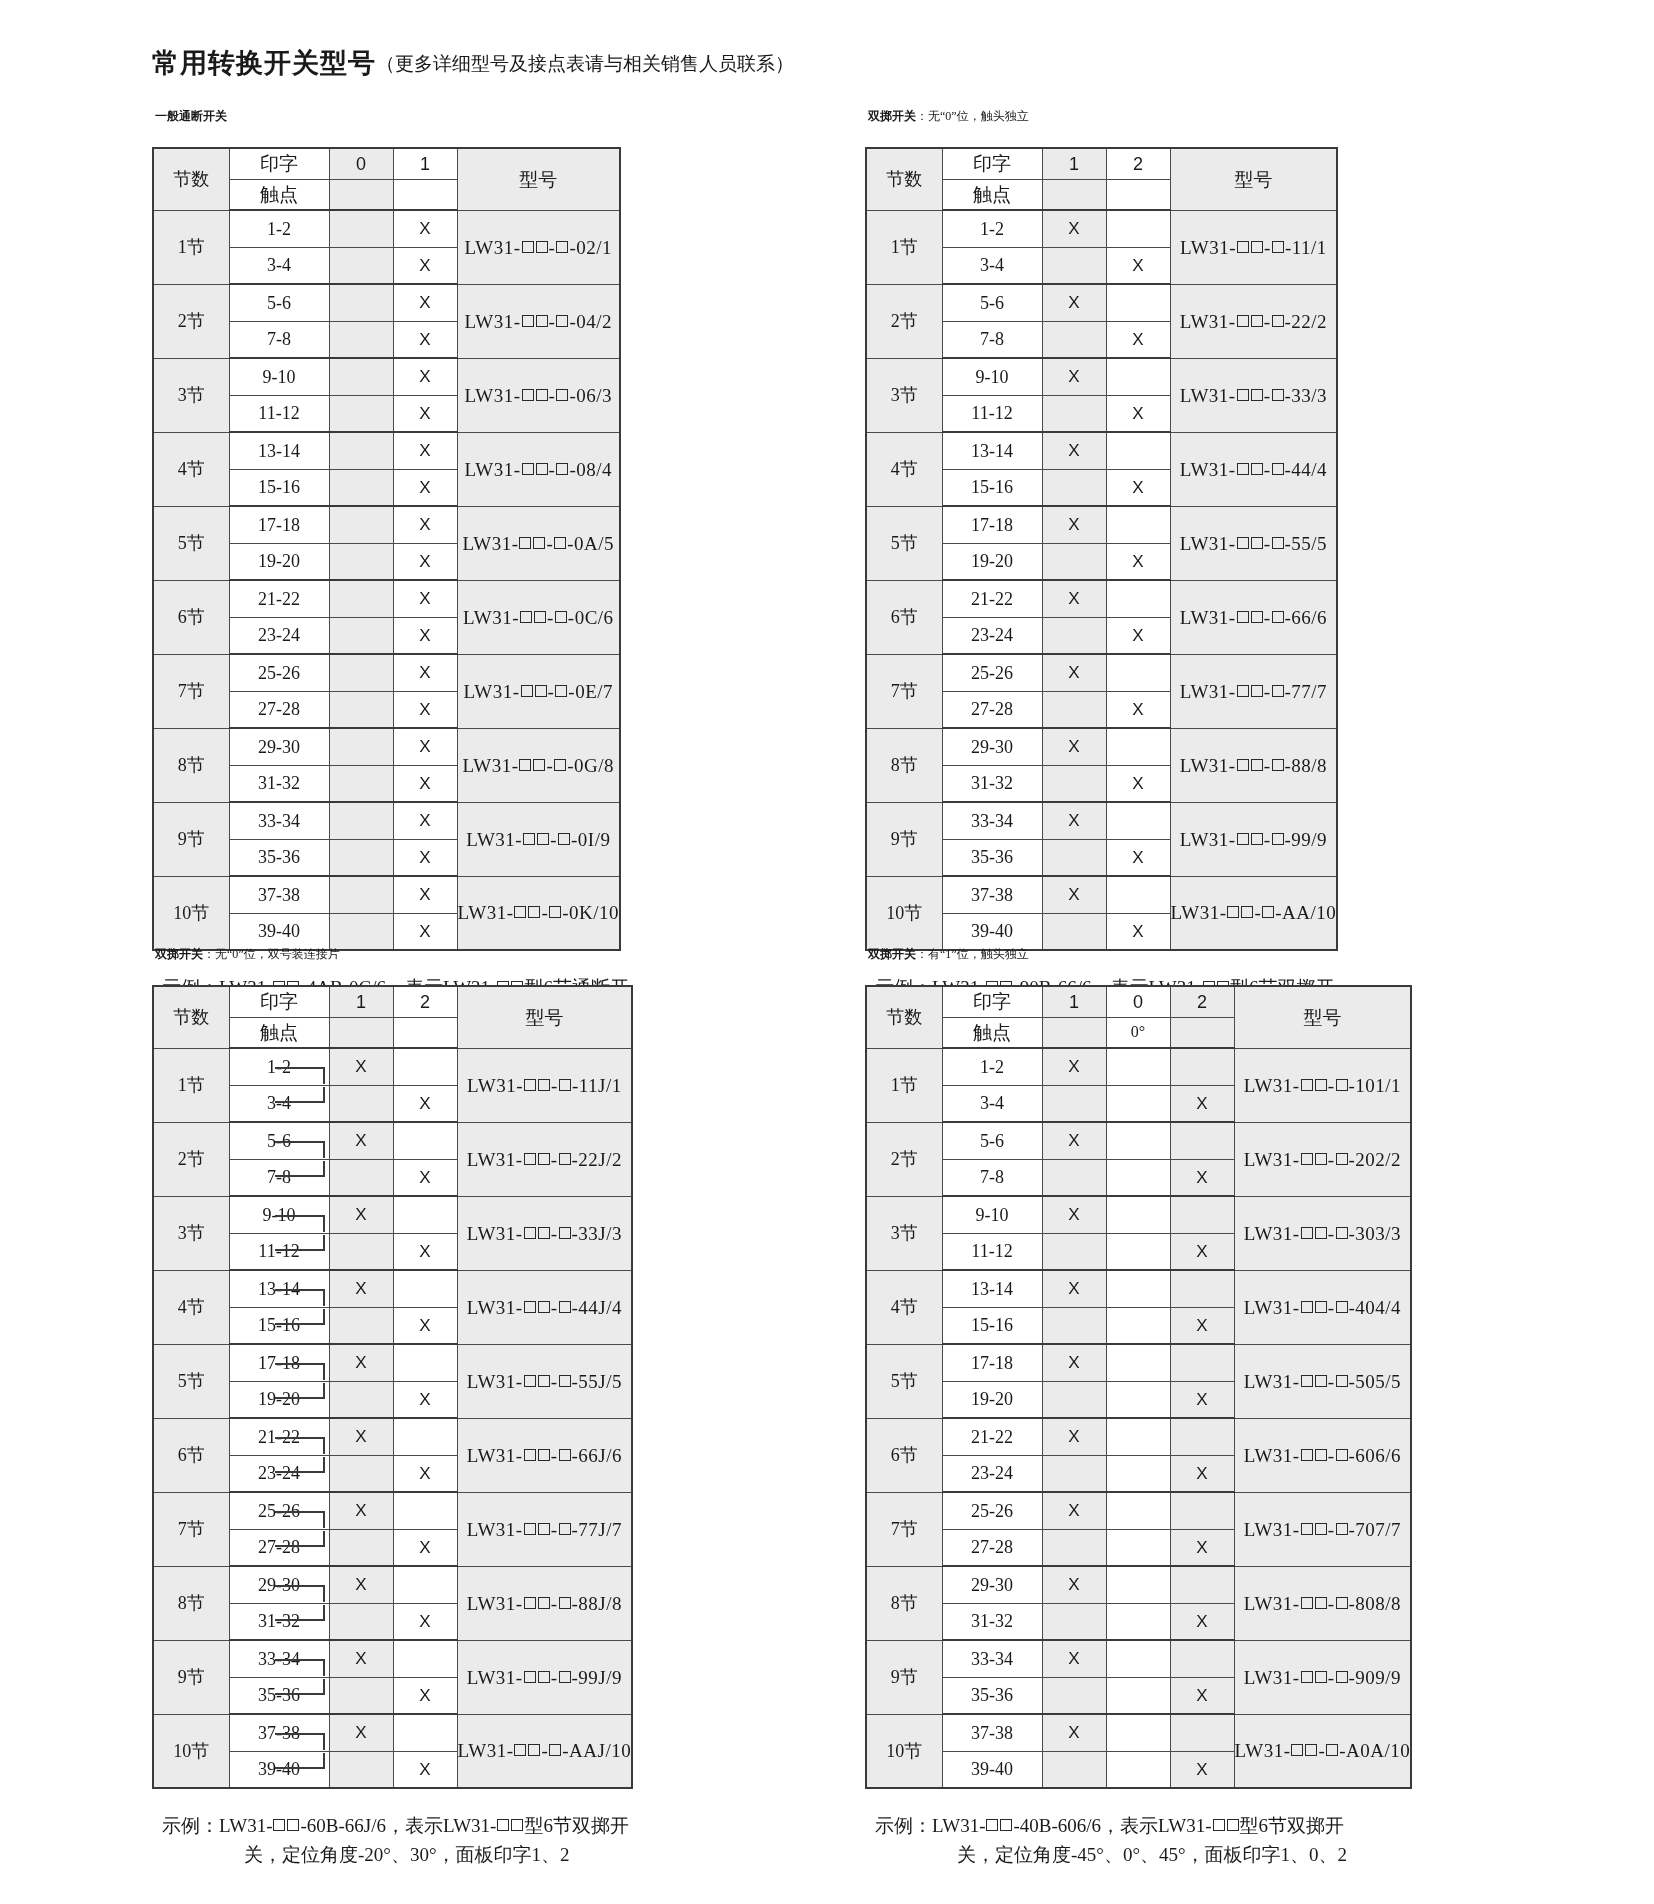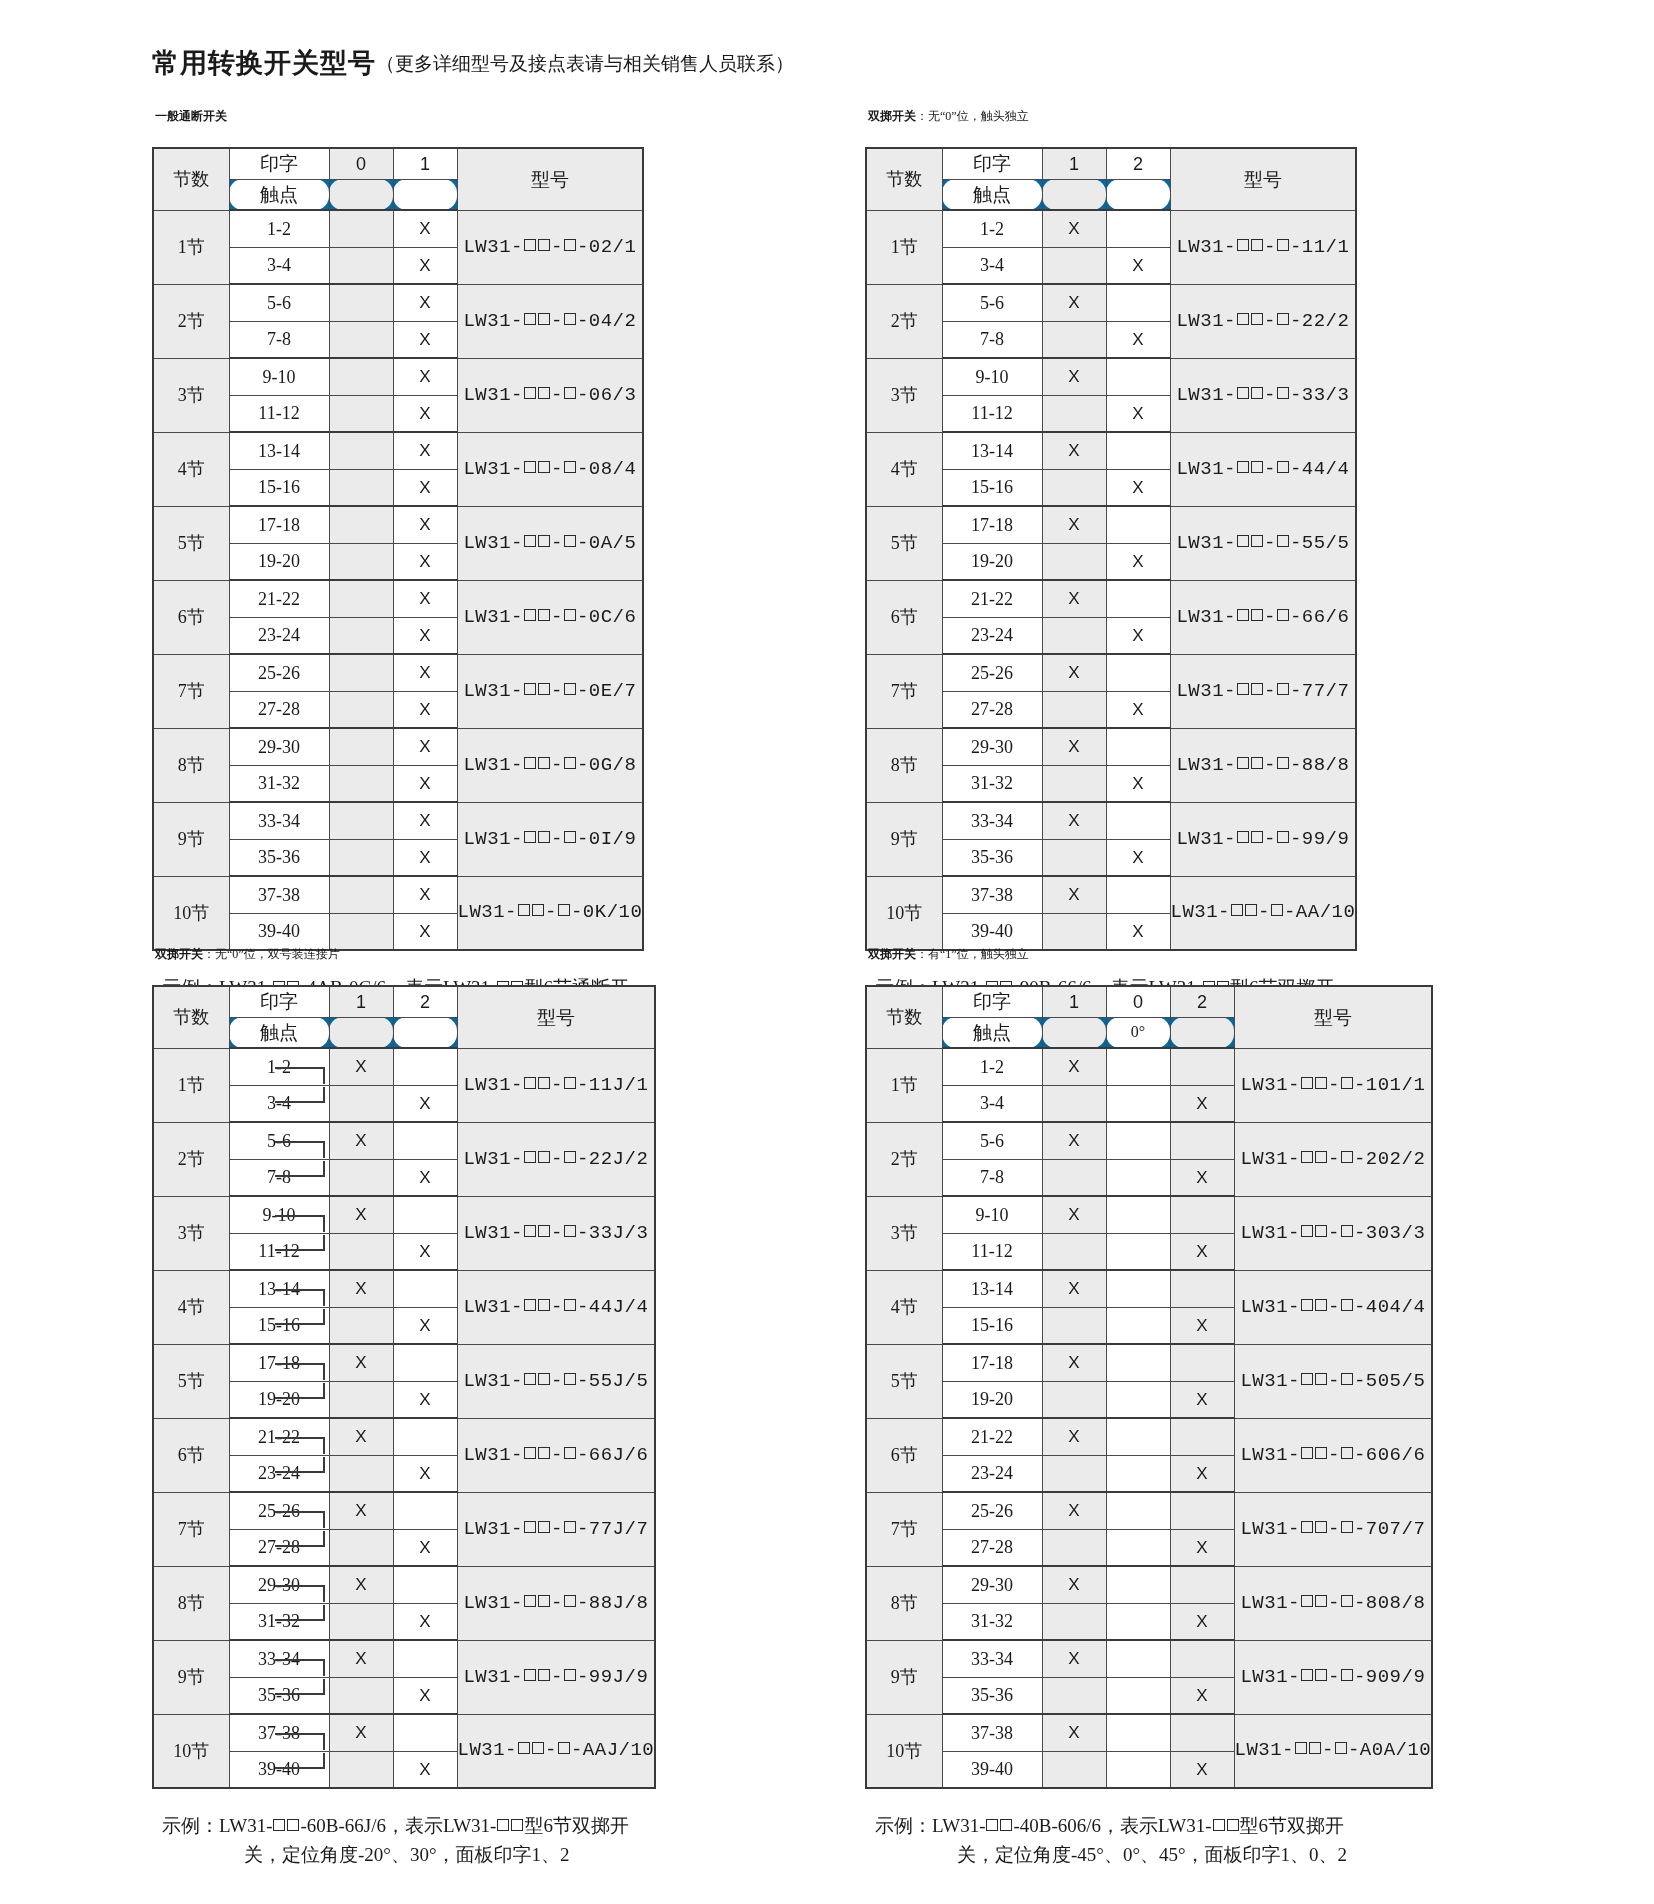--- a/index.html
+++ b/index.html
@@ -72,34 +72,34 @@
   .hd-h{height:31px;}
   .rw-h{height:37px;}
 
   .sect-label{font-size:18px;}
   .contact{font-size:18px;letter-spacing:0px;}
   .xmark{
     font-family:"Liberation Sans","DejaVu Sans",sans-serif;
     font-size:17px;
   }
   .model{
-    font-family:Liberation Mono, monospace;
+    font-family:Liberation Serif, serif;
     font-size:19px;letter-spacing:0.5px;
     white-space:nowrap;
   }
   .hdr-cn{font-size:19px;}
   .hdr-num{
     font-family:"Liberation Sans","DejaVu Sans",sans-serif;
     font-size:18px;
   }
   .hdr-deg{font-size:16px;}
 
   
   tr.grp-end > td{border-bottom:2px solid #3a3a3a;}
-  thead tr.hdr-end > td{border-bottom:2px solid #3a3a3a;border-radius:14px;}
+  thead tr.hdr-end > td{border-bottom:2px solid #3a3a3a;}
 
   
   td.linkcell{position:relative;}
   .link-wrap{position:absolute;right:4px;top:0;width:46px;height:100%;pointer-events:none;}
   .link-top{
     position:absolute;right:0;top:50%;width:40px;height:calc(50% - 1px);
     border-top:2px solid #3a3a3a;border-right:2px solid #3a3a3a;
     box-sizing:border-box;
   }
   .link-top:before{

